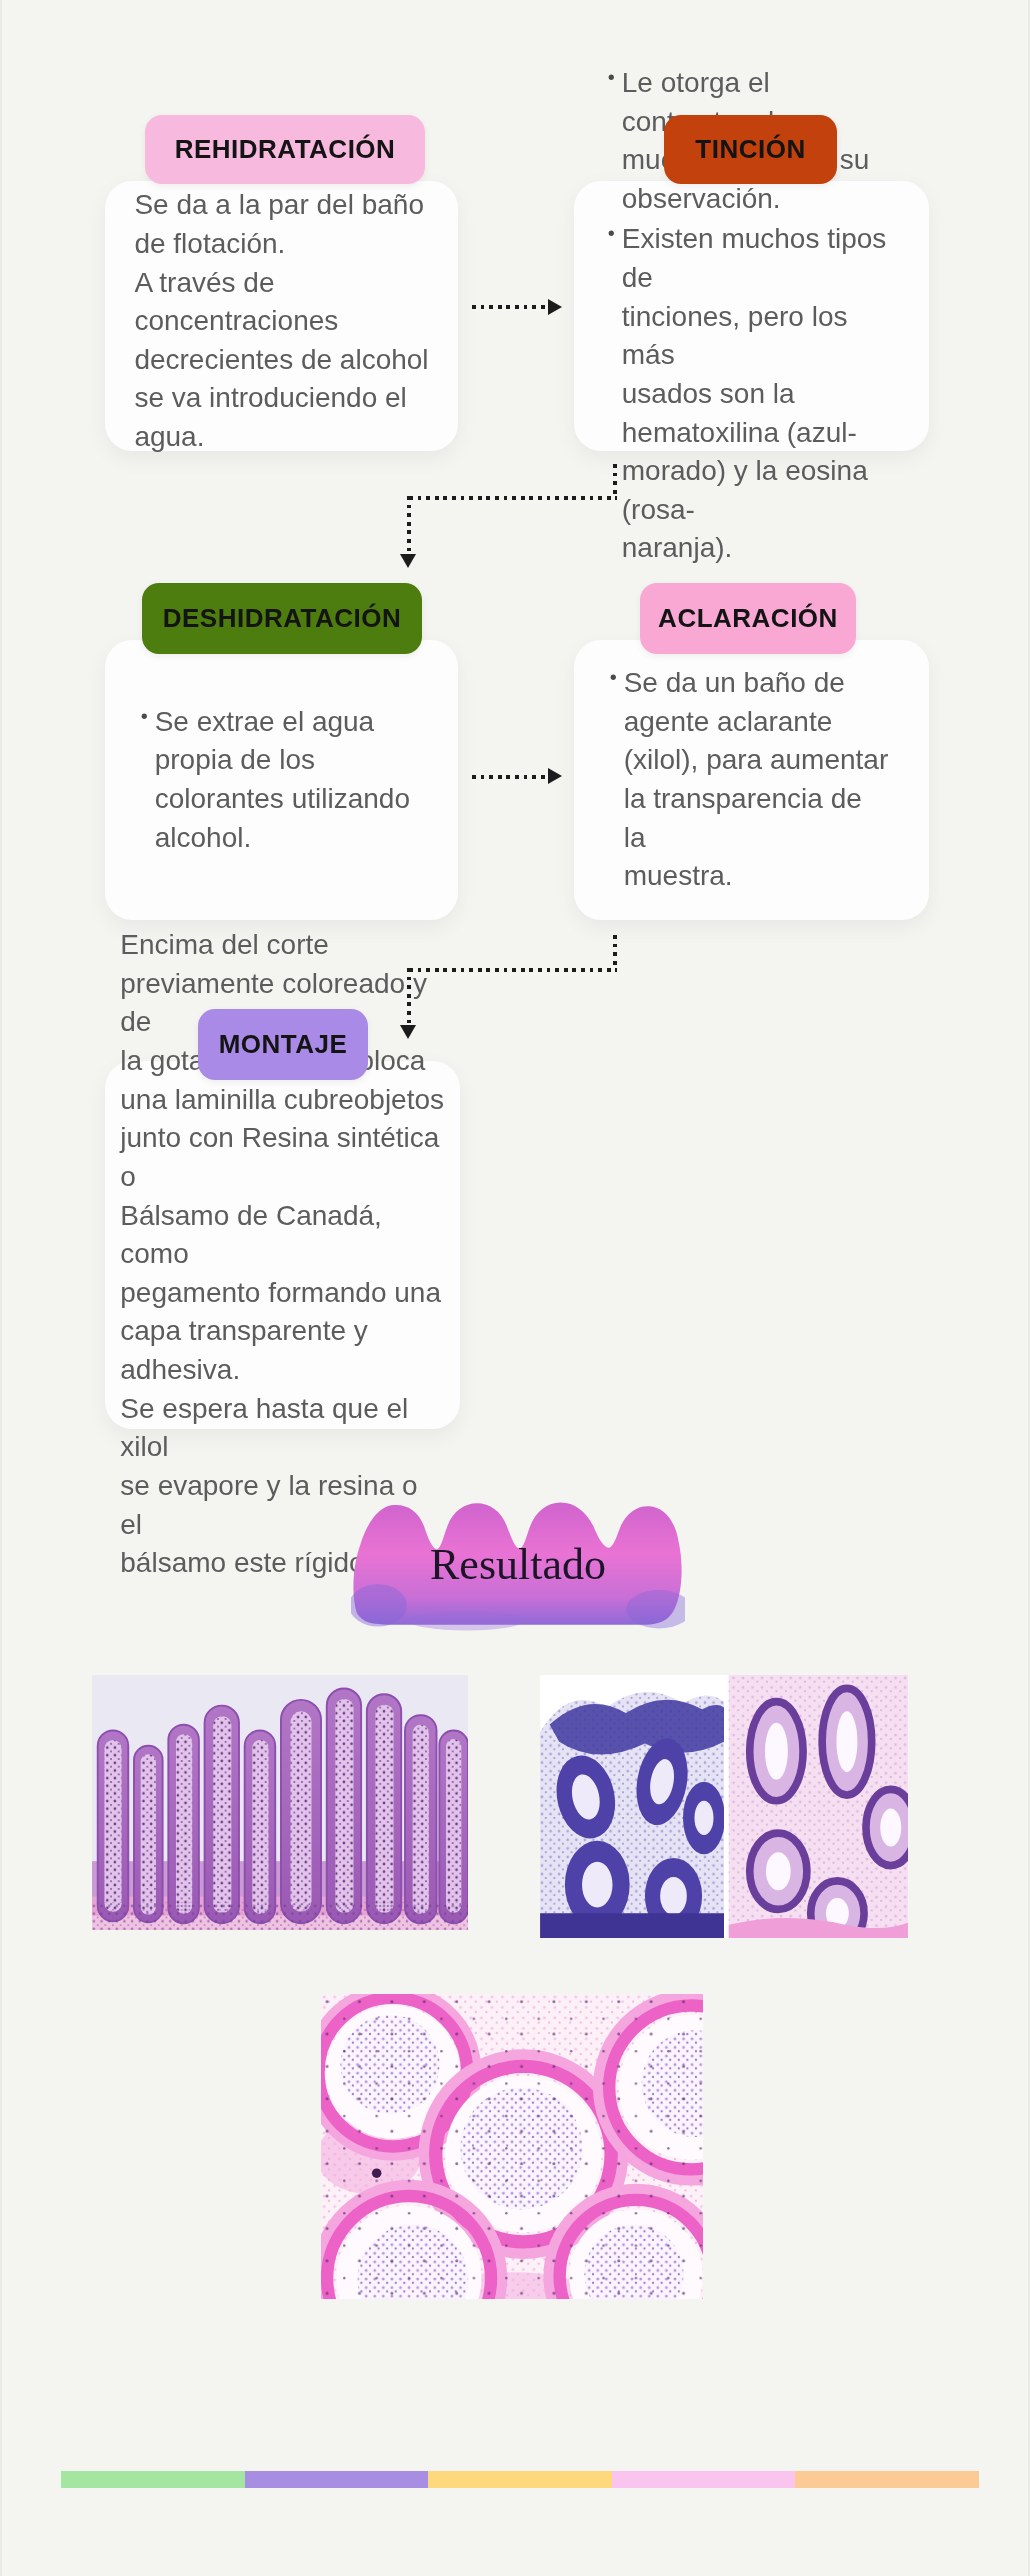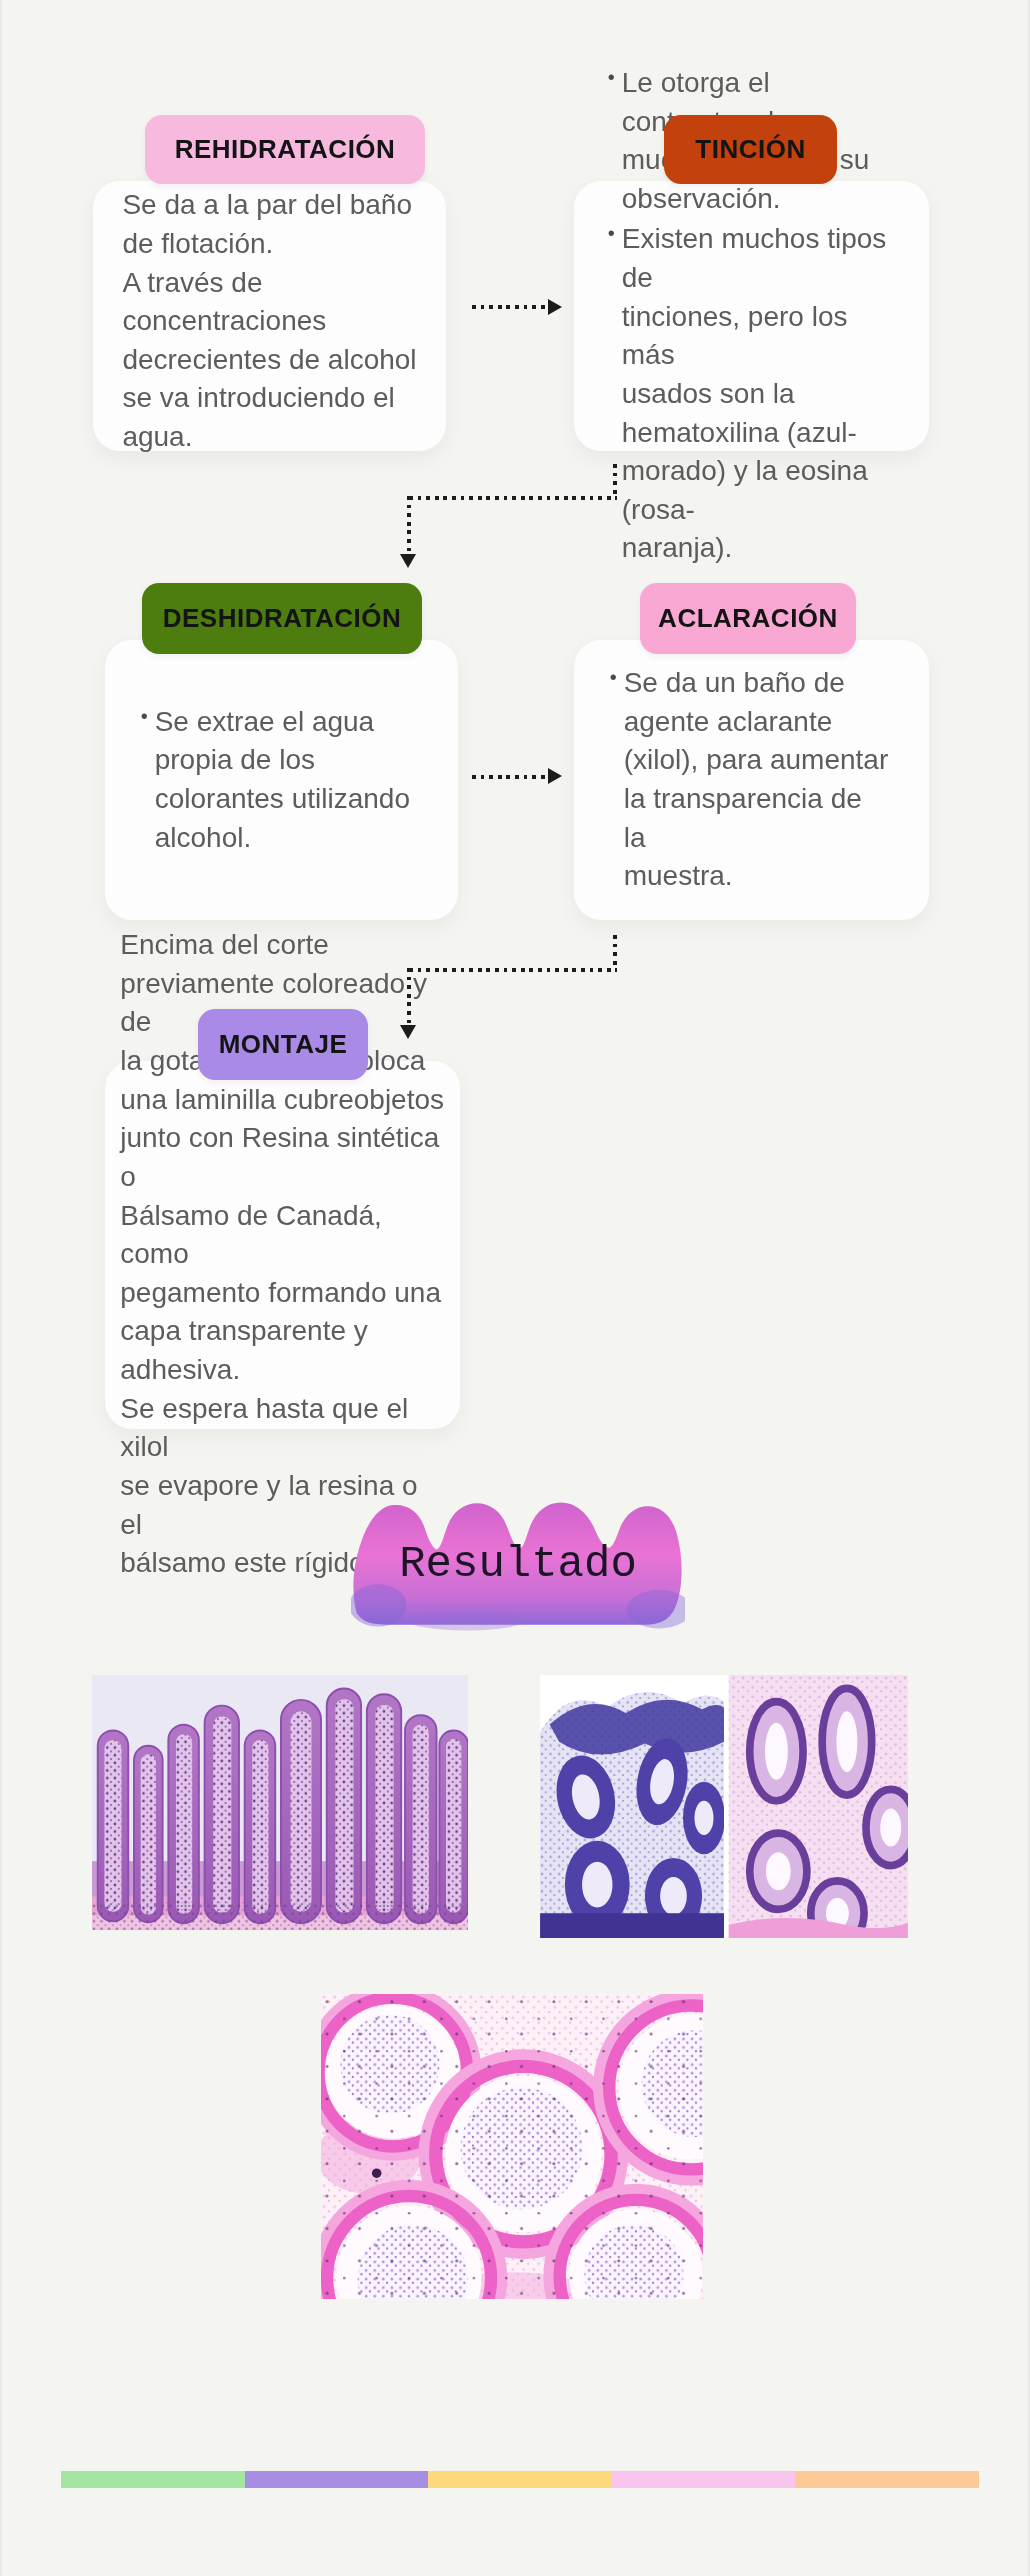--- a/index.html
+++ b/index.html
@@ -62,41 +62,41 @@
     background:repeating-linear-gradient(180deg,#1c1c1c 0 3.8px,transparent 3.8px 8.6px);}
   .arr-right{position:absolute;width:0;height:0;z-index:1;
     border-left:14.3px solid #1c1c1c;border-top:8.6px solid transparent;border-bottom:8.6px solid transparent;}
   .arr-down{position:absolute;width:0;height:0;z-index:1;
     border-top:14.3px solid #1c1c1c;border-left:8.6px solid transparent;border-right:8.6px solid transparent;}
   
   .banner{position:absolute;left:349px;top:1497px;width:334px;height:134px;z-index:2;}
   .banner-title{
     position:absolute;left:0;top:42px;width:100%;
     text-align:center;
-    font-family:Liberation Mono, monospace;
+    font-family:Liberation Serif, serif;
     font-size:44px;color:#1d1428;z-index:3;
   }
   
   .micro{position:absolute;z-index:2;display:block;}
   
   .footer-bar{
     position:absolute;left:59px;top:2471px;width:918px;height:17px;
     display:flex;z-index:2;
   }
   .footer-bar .seg{flex:1;height:100%;}
 </style>
 </head>
 <body>
 
 <div class="canvas">
 
   <div class="badge" style="left:143px;top:115px;width:280px;height:69px;background:#f8b9de;">
     <span>REHIDRATACIÓN</span>
   </div>
-  <div class="card" style="left:91px;top:181px;width:353px;height:270px;padding:34px 11px 23px;">
+  <div class="card" style="left:103px;top:181px;width:353px;height:270px;padding:34px 11px 23px;">
     <div class="card-text">Se da a la par del baño
 de flotación.
 A través de
 concentraciones
 decrecientes de alcohol
 se va introduciendo el
 agua.</div>
   </div>
 
   <div class="badge" style="left:662px;top:115px;width:173px;height:69px;background:#c2410c;">

